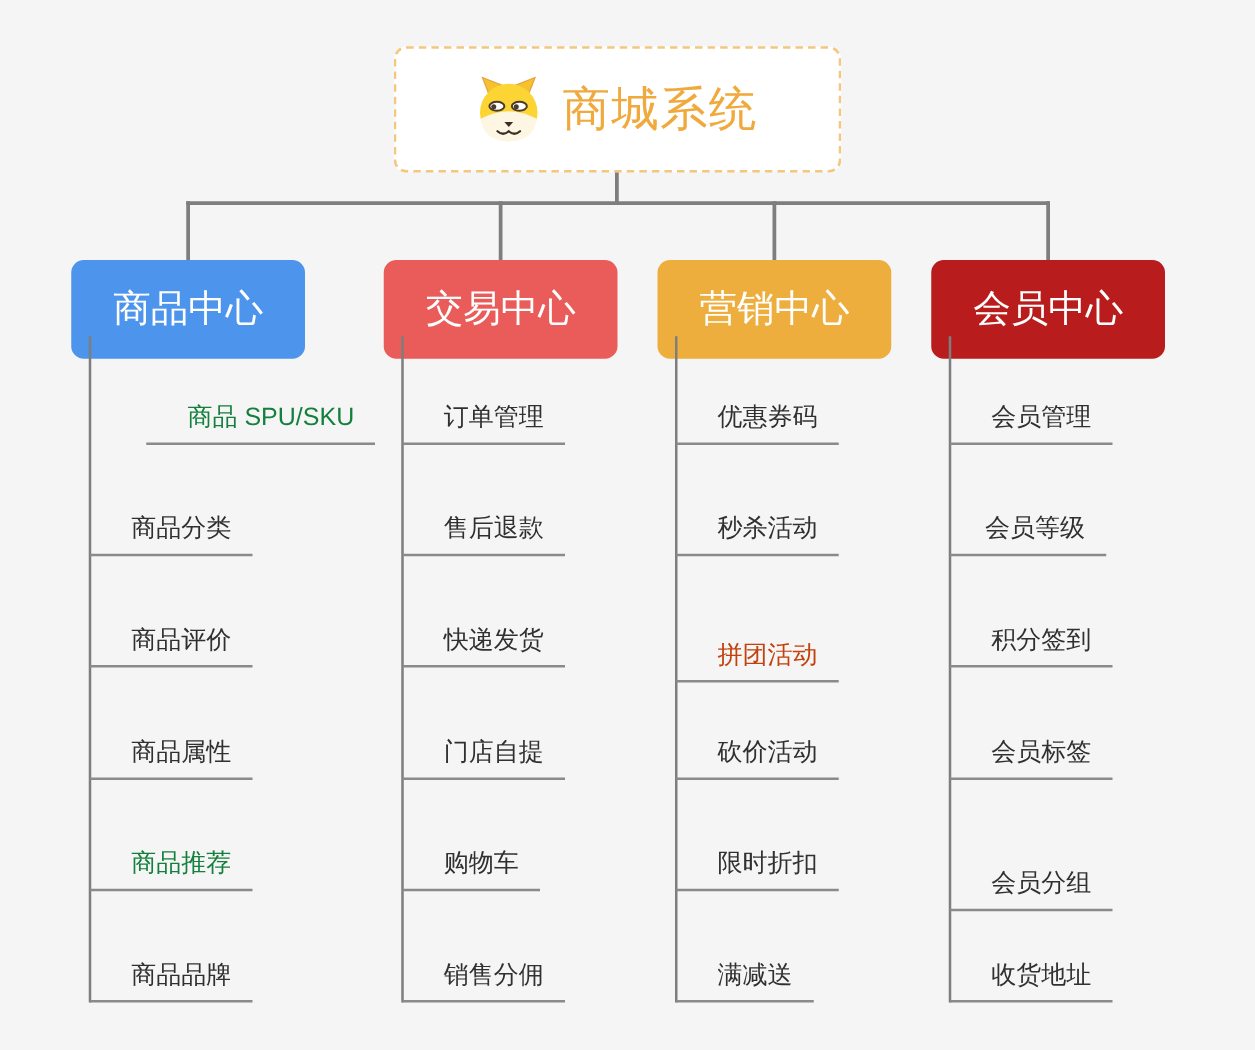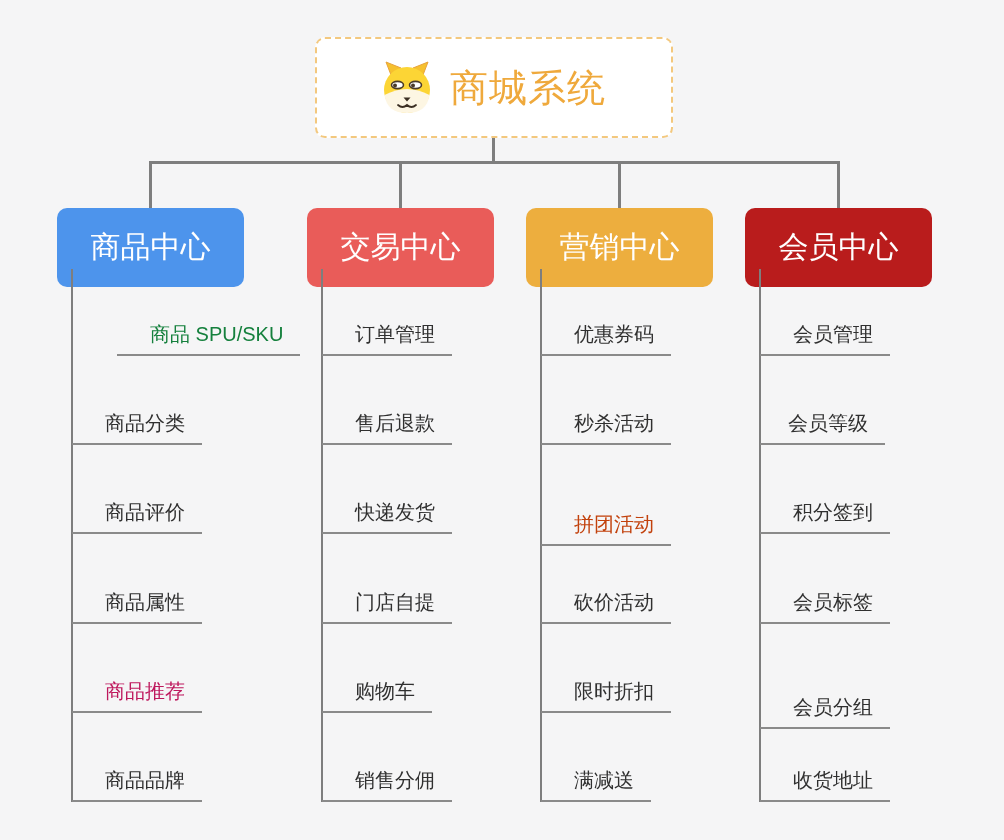--- a/index.html
+++ b/index.html
@@ -118,21 +118,21 @@
       <div class="conn" style="left: 618px; top: 161px; width: 3px; height: 47px; background: rgb(126, 126, 126);"></div>
       <div class="conn" style="left: 837px; top: 161px; width: 3px; height: 47px; background: rgb(126, 126, 126);"></div>
     </div>
   <div id="branches">
       <div class="branch-box" style="left: 57px; background: rgb(77, 148, 236);">商品中心</div>
       <div class="leaf-line" style="left: 71px; top: 269px; height: 533px; background: rgb(126, 126, 126);"></div>
       <div class="leaf" style="left: 72px; top: 321px; color: #15803d; border-bottom-color: rgb(138, 138, 138); margin-left: 45px;">商品 SPU/SKU</div>
       <div class="leaf" style="left: 72px; top: 410px; color: rgb(48, 48, 48); border-bottom-color: rgb(138, 138, 138);">商品分类</div>
       <div class="leaf" style="left: 72px; top: 499px; color: rgb(48, 48, 48); border-bottom-color: rgb(138, 138, 138);">商品评价</div>
       <div class="leaf" style="left: 72px; top: 589px; color: rgb(48, 48, 48); border-bottom-color: rgb(138, 138, 138);">商品属性</div>
-      <div class="leaf" style="left: 72px; top: 678px; color: #be185d; border-bottom-color: rgb(138, 138, 138);">商品推荐</div>
+      <div class="leaf" style="left: 72px; top: 678px; color: #15803d; border-bottom-color: rgb(138, 138, 138);">商品推荐</div>
       <div class="leaf" style="left: 72px; top: 767px; color: rgb(48, 48, 48); border-bottom-color: rgb(138, 138, 138);">商品品牌</div>
       <div class="branch-box" style="left: 307px; background: rgb(233, 92, 89);">交易中心</div>
       <div class="leaf-line" style="left: 321px; top: 269px; height: 533px; background: rgb(126, 126, 126);"></div>
       <div class="leaf" style="left: 322px; top: 321px; color: rgb(48, 48, 48); border-bottom-color: rgb(138, 138, 138);">订单管理</div>
       <div class="leaf" style="left: 322px; top: 410px; color: rgb(48, 48, 48); border-bottom-color: rgb(138, 138, 138);">售后退款</div>
       <div class="leaf" style="left: 322px; top: 499px; color: rgb(48, 48, 48); border-bottom-color: rgb(138, 138, 138);">快递发货</div>
       <div class="leaf" style="left: 322px; top: 589px; color: rgb(48, 48, 48); border-bottom-color: rgb(138, 138, 138);">门店自提</div>
       <div class="leaf" style="left: 322px; top: 678px; color: rgb(48, 48, 48); border-bottom-color: rgb(138, 138, 138);">购物车</div>
       <div class="leaf" style="left: 322px; top: 767px; color: rgb(48, 48, 48); border-bottom-color: rgb(138, 138, 138);">销售分佣</div>
       <div class="branch-box" style="left: 526px; background: rgb(237, 174, 62);">营销中心</div>

